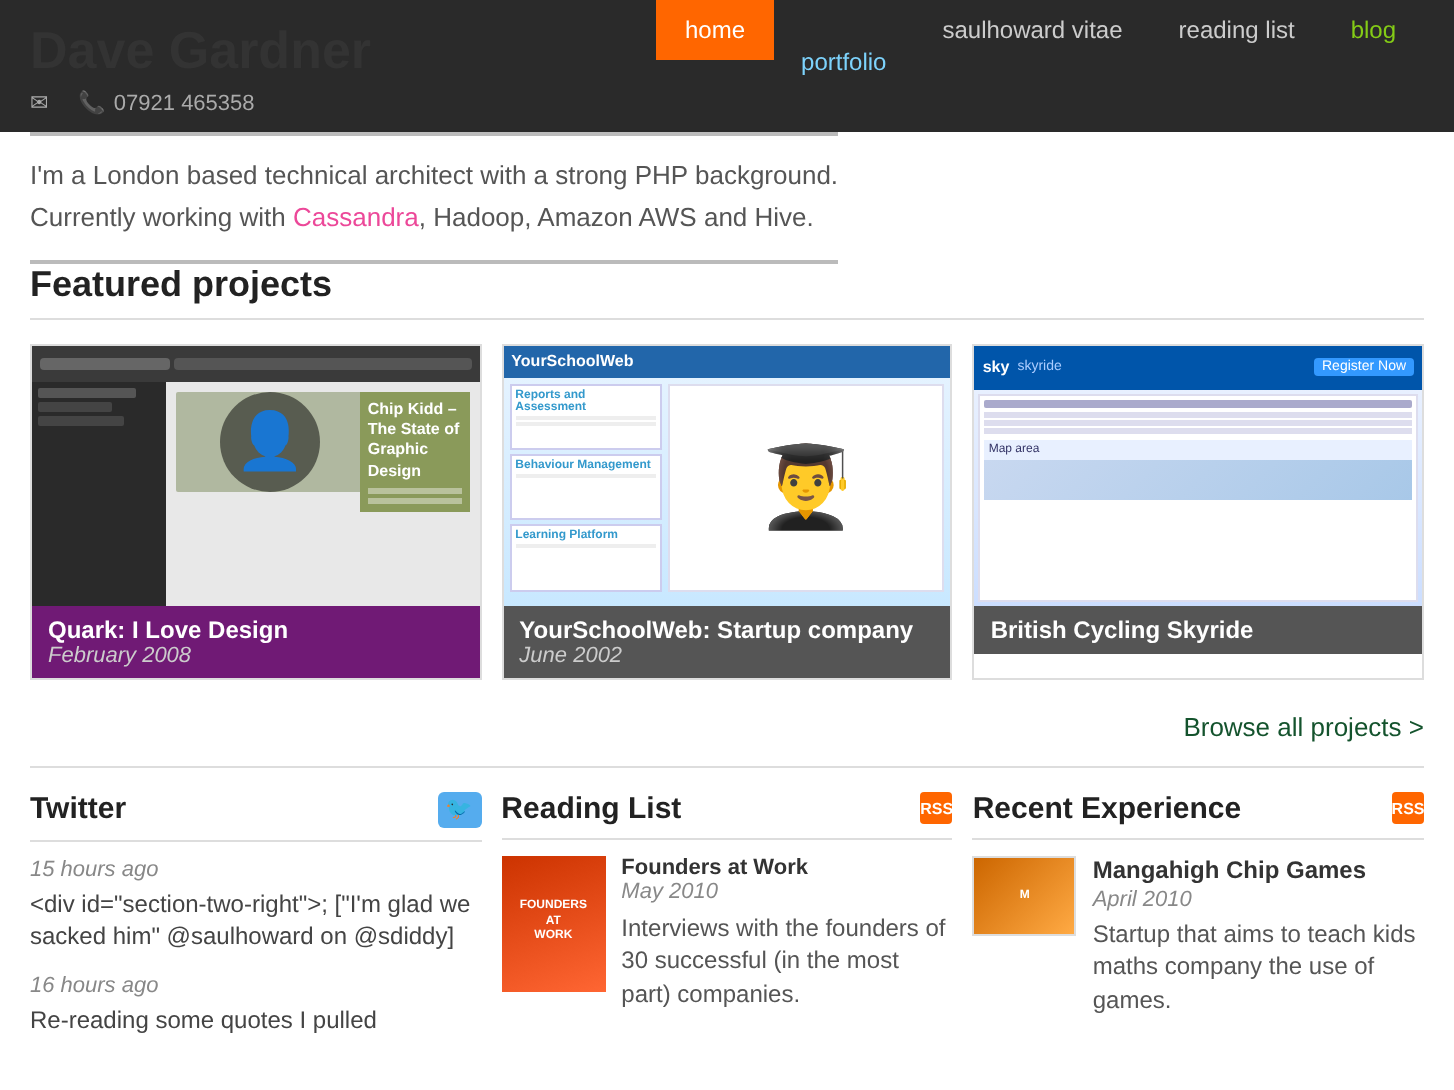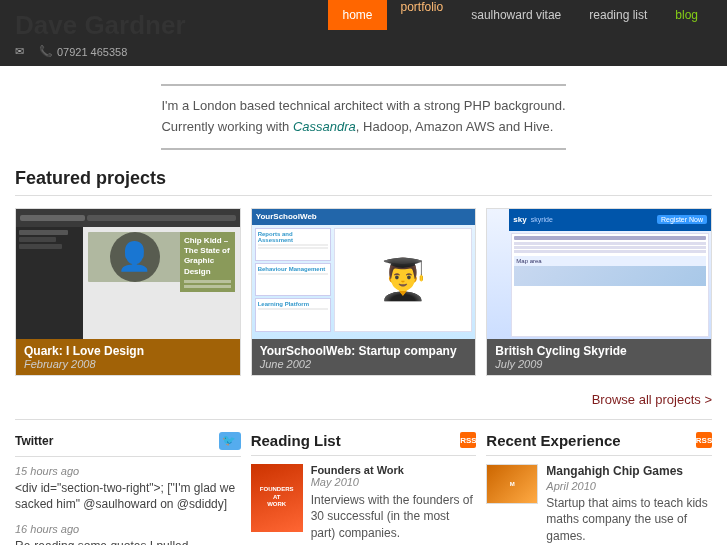--- a/index.html
+++ b/index.html
@@ -44,32 +44,32 @@
         <span>
           <span style="color:#aaa; font-size:11px;">📞</span>
           <span style="color:#aaa; font-size:11px;">07921 465358</span>
         </span>
       </div>
       <div style="height:8px;"></div>
     </div>
 
     <div id="nav" style="display:flex; align-items:flex-start; padding-top:0;">
       <a href="#" style="display:inline-block; padding:8px 14px; background:#f60; color:#fff; text-decoration:none; font-size:12px;">home</a>
-      <a href="#" style="display:inline-block; padding:0 14px; color:#fdba74; text-decoration:none; font-size:12px;text-align:right;">portfolio</a>
+      <a href="#" style="display:inline-block; padding:24px 14px; color:#7dd3fc; text-decoration:none; font-size:12px;text-align:right;">portfolio</a>
       <a href="#" style="display:inline-block; padding:8px 14px; color:#ccc; text-decoration:none; font-size:12px;">saulhoward vitae</a>
       <a href="#" style="display:inline-block; padding:8px 14px; color:#ccc; text-decoration:none; font-size:12px;">reading list</a>
       <a href="#" style="display:inline-block; padding:8px 14px; color:#84cc16; text-decoration:none; font-size:12px;">blog</a>
     </div>
   </div>
 </div>
 
-<div id="intro" style="padding: 18px 15px; display:flex; justify-content:center;">
+<div id="intro" style="padding: 0 15px; display:flex; justify-content:flex-start;">
   <div style="max-width:420px; font-size:13px; line-height:1.6; color:#555; border-top:2px solid #bbb; border-bottom:2px solid #bbb; padding:10px 0;">
     <span>I'm a London based technical architect with a strong PHP background.</span><br>
-    <span>Currently working with </span><a href="#" style="color:#0f766e; text-decoration:none;font-style:italic;">Cassandra</a><span>, Hadoop, Amazon AWS and Hive.</span>
+    <span>Currently working with </span><a href="#" style="color:#ec4899; text-decoration:none;">Cassandra</a><span>, Hadoop, Amazon AWS and Hive.</span>
   </div>
 </div>
 
 <div id="featured" style="padding: 0 15px 10px;">
   <h2 style="font-size:18px; font-weight:bold; color:#222; margin-bottom:12px; border-bottom:1px solid #ddd; padding-bottom:6px;">Featured projects</h2>
   <div id="projects-grid" style="display:flex; gap:10px;">
 
     <div class="project-item" style="flex:1; border:1px solid #ddd; overflow:hidden; cursor:pointer;">
       <div style="width:100%; height:130px; background: #888; position:relative; overflow:hidden;">
 
@@ -92,21 +92,21 @@
               </div>
               <div style="position:absolute; top:5px; right:5px; width:35%; background:#8a9a5a; padding:4px; font-size:7px; color:#fff; line-height:1.3;">
                 <div style="font-weight:bold; font-size:8px;">Chip Kidd – The State of Graphic Design</div>
                 <div style="margin-top:3px; height:3px; background:rgba(255,255,255,0.4);"></div>
                 <div style="margin-top:2px; height:3px; background:rgba(255,255,255,0.4);"></div>
               </div>
             </div>
           </div>
         </div>
       </div>
-      <div style="background:#a16207; color:#fff; padding:5px 8px;">
+      <div style="background:#701a75; color:#fff; padding:5px 8px;">
         <div style="font-size:12px; font-weight:bold;">Quark: I Love Design</div>
         <div style="font-size:11px; color:#ccc; font-style:italic;">February 2008</div>
       </div>
     </div>
 
     <div class="project-item" style="flex:1; border:1px solid #ddd; overflow:hidden; cursor:pointer;">
       <div style="width:100%; height:130px; position:relative; overflow:hidden;">
         <div style="width:100%; height:100%; background:linear-gradient(180deg,#e8f4ff 0%,#c8e8ff 100%); position:relative; overflow:hidden;">
           <div style="background:#2266aa; height:16px; width:100%; display:flex; align-items:center; padding:0 4px; gap:2px;">
             <div style="font-size:8px; color:#fff; font-weight:bold;">YourSchoolWeb</div>
@@ -135,21 +135,21 @@
         </div>
       </div>
       <div style="background:#555; color:#fff; padding:5px 8px;">
         <div style="font-size:12px; font-weight:bold;">YourSchoolWeb: Startup company</div>
         <div style="font-size:11px; color:#ccc; font-style:italic;">June 2002</div>
       </div>
     </div>
 
     <div class="project-item" style="flex:1; border:1px solid #ddd; overflow:hidden; cursor:pointer;">
       <div style="width:100%; height:130px; position:relative; overflow:hidden;">
-        <div style="width:100%; height:100%; background:linear-gradient(180deg,#eef4ff 0%,#ccdeff 100%); position:relative; overflow:hidden;padding-left:22px;">
+        <div style="width:100%; height:100%; background:linear-gradient(180deg,#eef4ff 0%,#ccdeff 100%); position:relative; overflow:hidden;">
           <div style="background:#0055aa; height:22px; width:100%; display:flex; align-items:center; padding:0 4px; gap:4px;">
             <div style="font-size:8px; color:#fff; font-weight:bold;">sky</div>
             <div style="font-size:7px; color:#aaccff;">skyride</div>
             <div style="flex:1;"></div>
             <div style="background:#3399ff; padding:1px 4px; font-size:7px; color:#fff; border-radius:2px;">Register Now</div>
           </div>
           <div style="display:flex; height:108px; gap:2px; padding:2px;">
             <div style="flex:1; background:#fff; border:1px solid #dde; padding:2px;">
               <div style="height:4px; background:#aac; margin-bottom:2px; border-radius:1px;"></div>
               <div style="height:3px; background:#dde; margin-bottom:1px;"></div>
@@ -158,37 +158,36 @@
               <div style="height:30px; background:#e8f0ff; margin-top:3px; overflow:hidden;">
                 <div style="font-size:6px; color:#336; padding:2px;">Map area</div>
                 <div style="width:100%; height:20px; background:linear-gradient(135deg,#c8d8f0,#a8c8e8);"></div>
               </div>
             </div>
           </div>
         </div>
       </div>
       <div style="background:#555; color:#fff; padding:5px 8px;">
         <div style="font-size:12px; font-weight:bold;">British Cycling Skyride</div>
-        <div style="font-size:11px; color:#ccc; font-style:italic;">July 2009</div>
       </div>
     </div>
   </div>
 </div>
 
 <div id="browse-all" style="text-align:right; padding:6px 15px 12px;">
-  <a href="#" style="color:#7f1d1d; text-decoration:none; font-size:13px;">Browse all projects &gt;</a>
+  <a href="#" style="color:#14532d; text-decoration:none; font-size:13px;">Browse all projects &gt;</a>
 </div>
 
 <div style="border-top:1px solid #ddd; margin:0 15px 12px;"></div>
 
 <div id="bottom-sections" style="display:flex; gap:10px; padding:0 15px 20px;">
 
   <div class="bottom-section" style="flex:1;">
     <div class="section-header" style="display:flex; align-items:center; justify-content:space-between; margin-bottom:8px; border-bottom:1px solid #ddd; padding-bottom:6px;">
-      <h3 style="font-size:12px; font-weight:bold; color:#222;">Twitter</h3>
+      <h3 style="font-size:15px; font-weight:bold; color:#222;">Twitter</h3>
       <div style="width:22px; height:18px; background:#55acee; border-radius:3px; display:flex; align-items:center; justify-content:center; color:#fff; font-size:11px;">🐦</div>
     </div>
     <div style="margin-bottom:10px;">
       <div style="font-size:11px; color:#888; font-style:italic; margin-bottom:3px;">15 hours ago</div>
       <div style="font-size:12px; color:#444; line-height:1.4;">&lt;div id="section-two-right"&gt;; ["I'm glad we sacked him" @saulhoward on @sdiddy]</div>
     </div>
     <div style="margin-bottom:10px;">
       <div style="font-size:11px; color:#888; font-style:italic; margin-bottom:3px;">16 hours ago</div>
       <div style="font-size:12px; color:#444; line-height:1.4;">Re-reading some quotes I pulled</div>
     </div>

